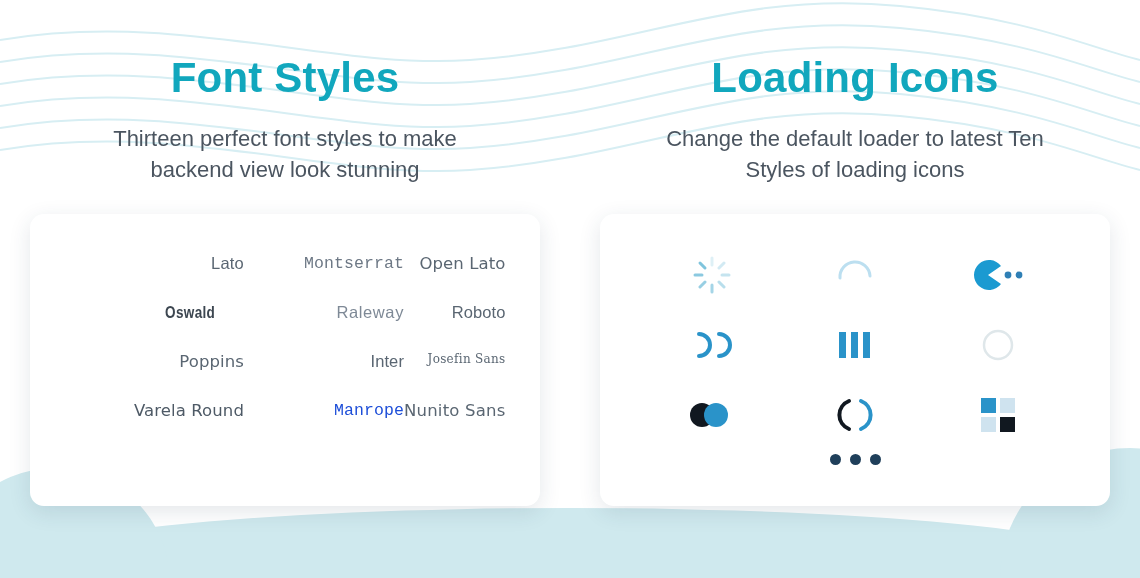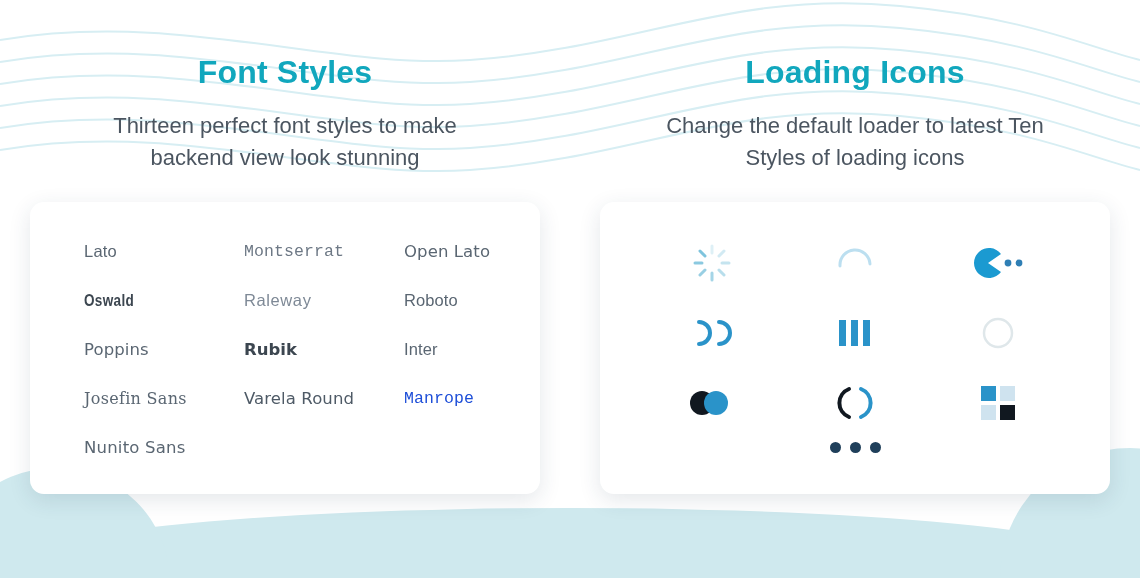--- a/index.html
+++ b/index.html
@@ -65,21 +65,21 @@
     box-sizing: border-box;
   }
   .column {
     width: 570px;
     box-sizing: border-box;
     display: flex;
     flex-direction: column;
     align-items: center;
   }
   .col-title {
-    font-size: 32px;
+    font-size: 42px;
     font-weight: bold;
     color: #11a7bd;
     letter-spacing: 0.2px;
     margin: 0;
     line-height: 1.25;
   }
   .col-sub {
     margin: 18px 0 0 0;
     font-size: 22px;
     line-height: 1.45;
@@ -88,20 +88,21 @@
     max-width: 430px;
   }
 
   .card {
     margin-top: 28px;
     width: 510px;
     background: #ffffff;
     border-radius: 14px;
     box-shadow: 0 6px 22px rgba(30, 60, 80, 0.12);
     box-sizing: border-box;
+    text-align: right;
   }
 
   
   .fonts-card {
     height: 292px;
     padding: 40px 50px 20px 54px;
   }
   .fonts-grid {
     display: grid;
     grid-template-columns: 160px 160px 1fr;
@@ -109,21 +110,21 @@
     column-gap: 0;
   }
   .font-item {
     font-size: 16.5px;
     color: #5a6672;
     white-space: nowrap;
   }
   .f-lato      { font-family: "Liberation Sans", sans-serif; letter-spacing: .2px; }
   .f-oswald    { font-family: "Liberation Sans Narrow", "Liberation Sans", sans-serif; font-weight: bold; transform: scaleX(.82); transform-origin: left center; letter-spacing: .4px; color: #3c4650; }
   .f-poppins   { font-family: "DejaVu Sans", sans-serif; letter-spacing: .1px; }
-  .f-josefin   { font-family: "DejaVu Serif", serif; font-size: 16px; letter-spacing: .3px; }
+  .f-josefin   { font-family: "DejaVu Serif", serif; font-size: 12px; letter-spacing: .3px; }
   .f-nunito    { font-family: "DejaVu Sans", sans-serif; letter-spacing: .2px; }
   .f-monts     { font-family: Liberation Mono, monospace; letter-spacing: .1px; color: #6d7885; }
   .f-raleway   { font-family: "Liberation Sans", sans-serif; letter-spacing: .6px; color: #7e8996; }
   .f-rubik     { font-family: "DejaVu Sans", sans-serif; font-weight: bold; color: #3c4650; }
   .f-varela    { font-family: "DejaVu Sans", sans-serif; letter-spacing: .1px; color: #4e5a66; }
   .f-opensans  { font-family: "DejaVu Sans", sans-serif; letter-spacing: .1px; }
   .f-roboto    { font-family: "Liberation Sans", sans-serif; letter-spacing: .1px; }
   .f-inter     { font-family: "Liberation Sans", sans-serif; letter-spacing: .1px; }
   .f-manrope   { font-family: Liberation Mono, monospace; letter-spacing: .1px; color: #1d4ed8; }
 
@@ -188,21 +189,20 @@
       <div class="fonts-grid">
         <div class="font-item f-lato">Lato</div>
         <div class="font-item f-monts">Montserrat</div>
         <div class="font-item f-opensans">Open Lato</div>
 
         <div class="font-item f-oswald">Oswald</div>
         <div class="font-item f-raleway">Raleway</div>
         <div class="font-item f-roboto">Roboto</div>
 
         <div class="font-item f-poppins">Poppins</div>
-        <div class="font-item f-rubik">Rubik</div>
         <div class="font-item f-inter">Inter</div>
 
         <div class="font-item f-josefin">Josefin Sans</div>
         <div class="font-item f-varela">Varela Round</div>
         <div class="font-item f-manrope">Manrope</div>
 
         <div class="font-item f-nunito">Nunito Sans</div>
       </div>
     </div>
   </div>

